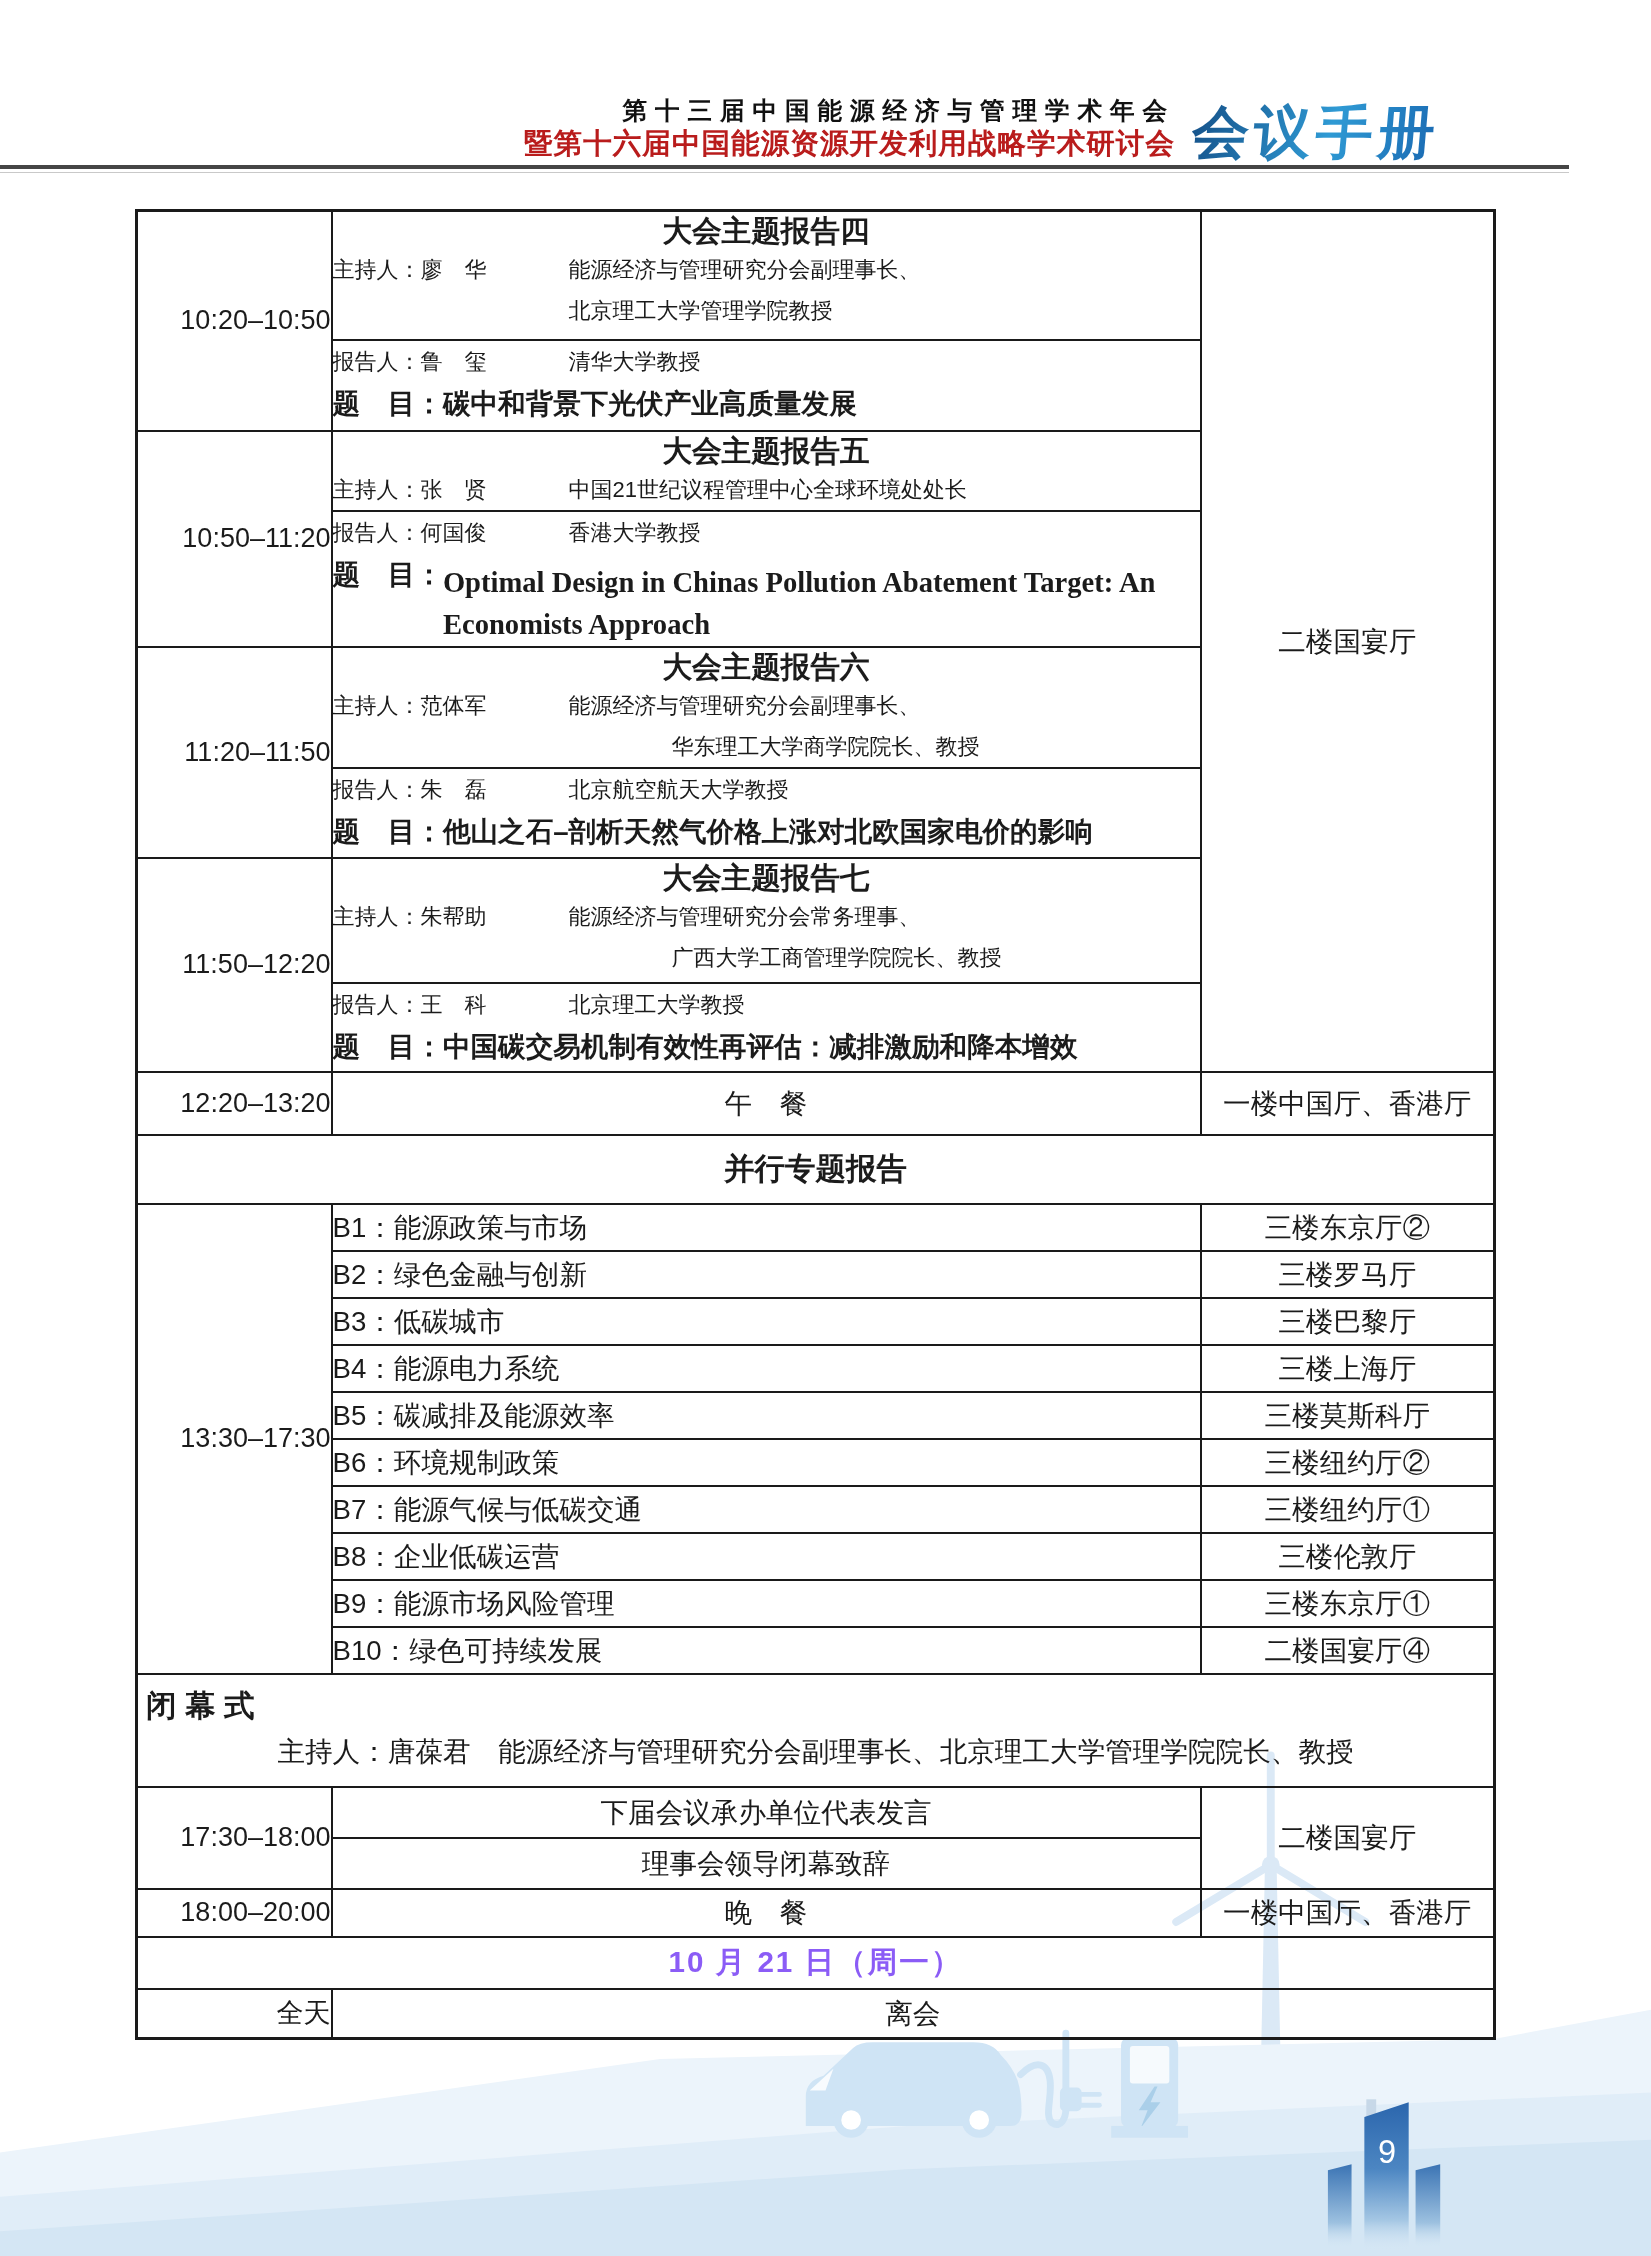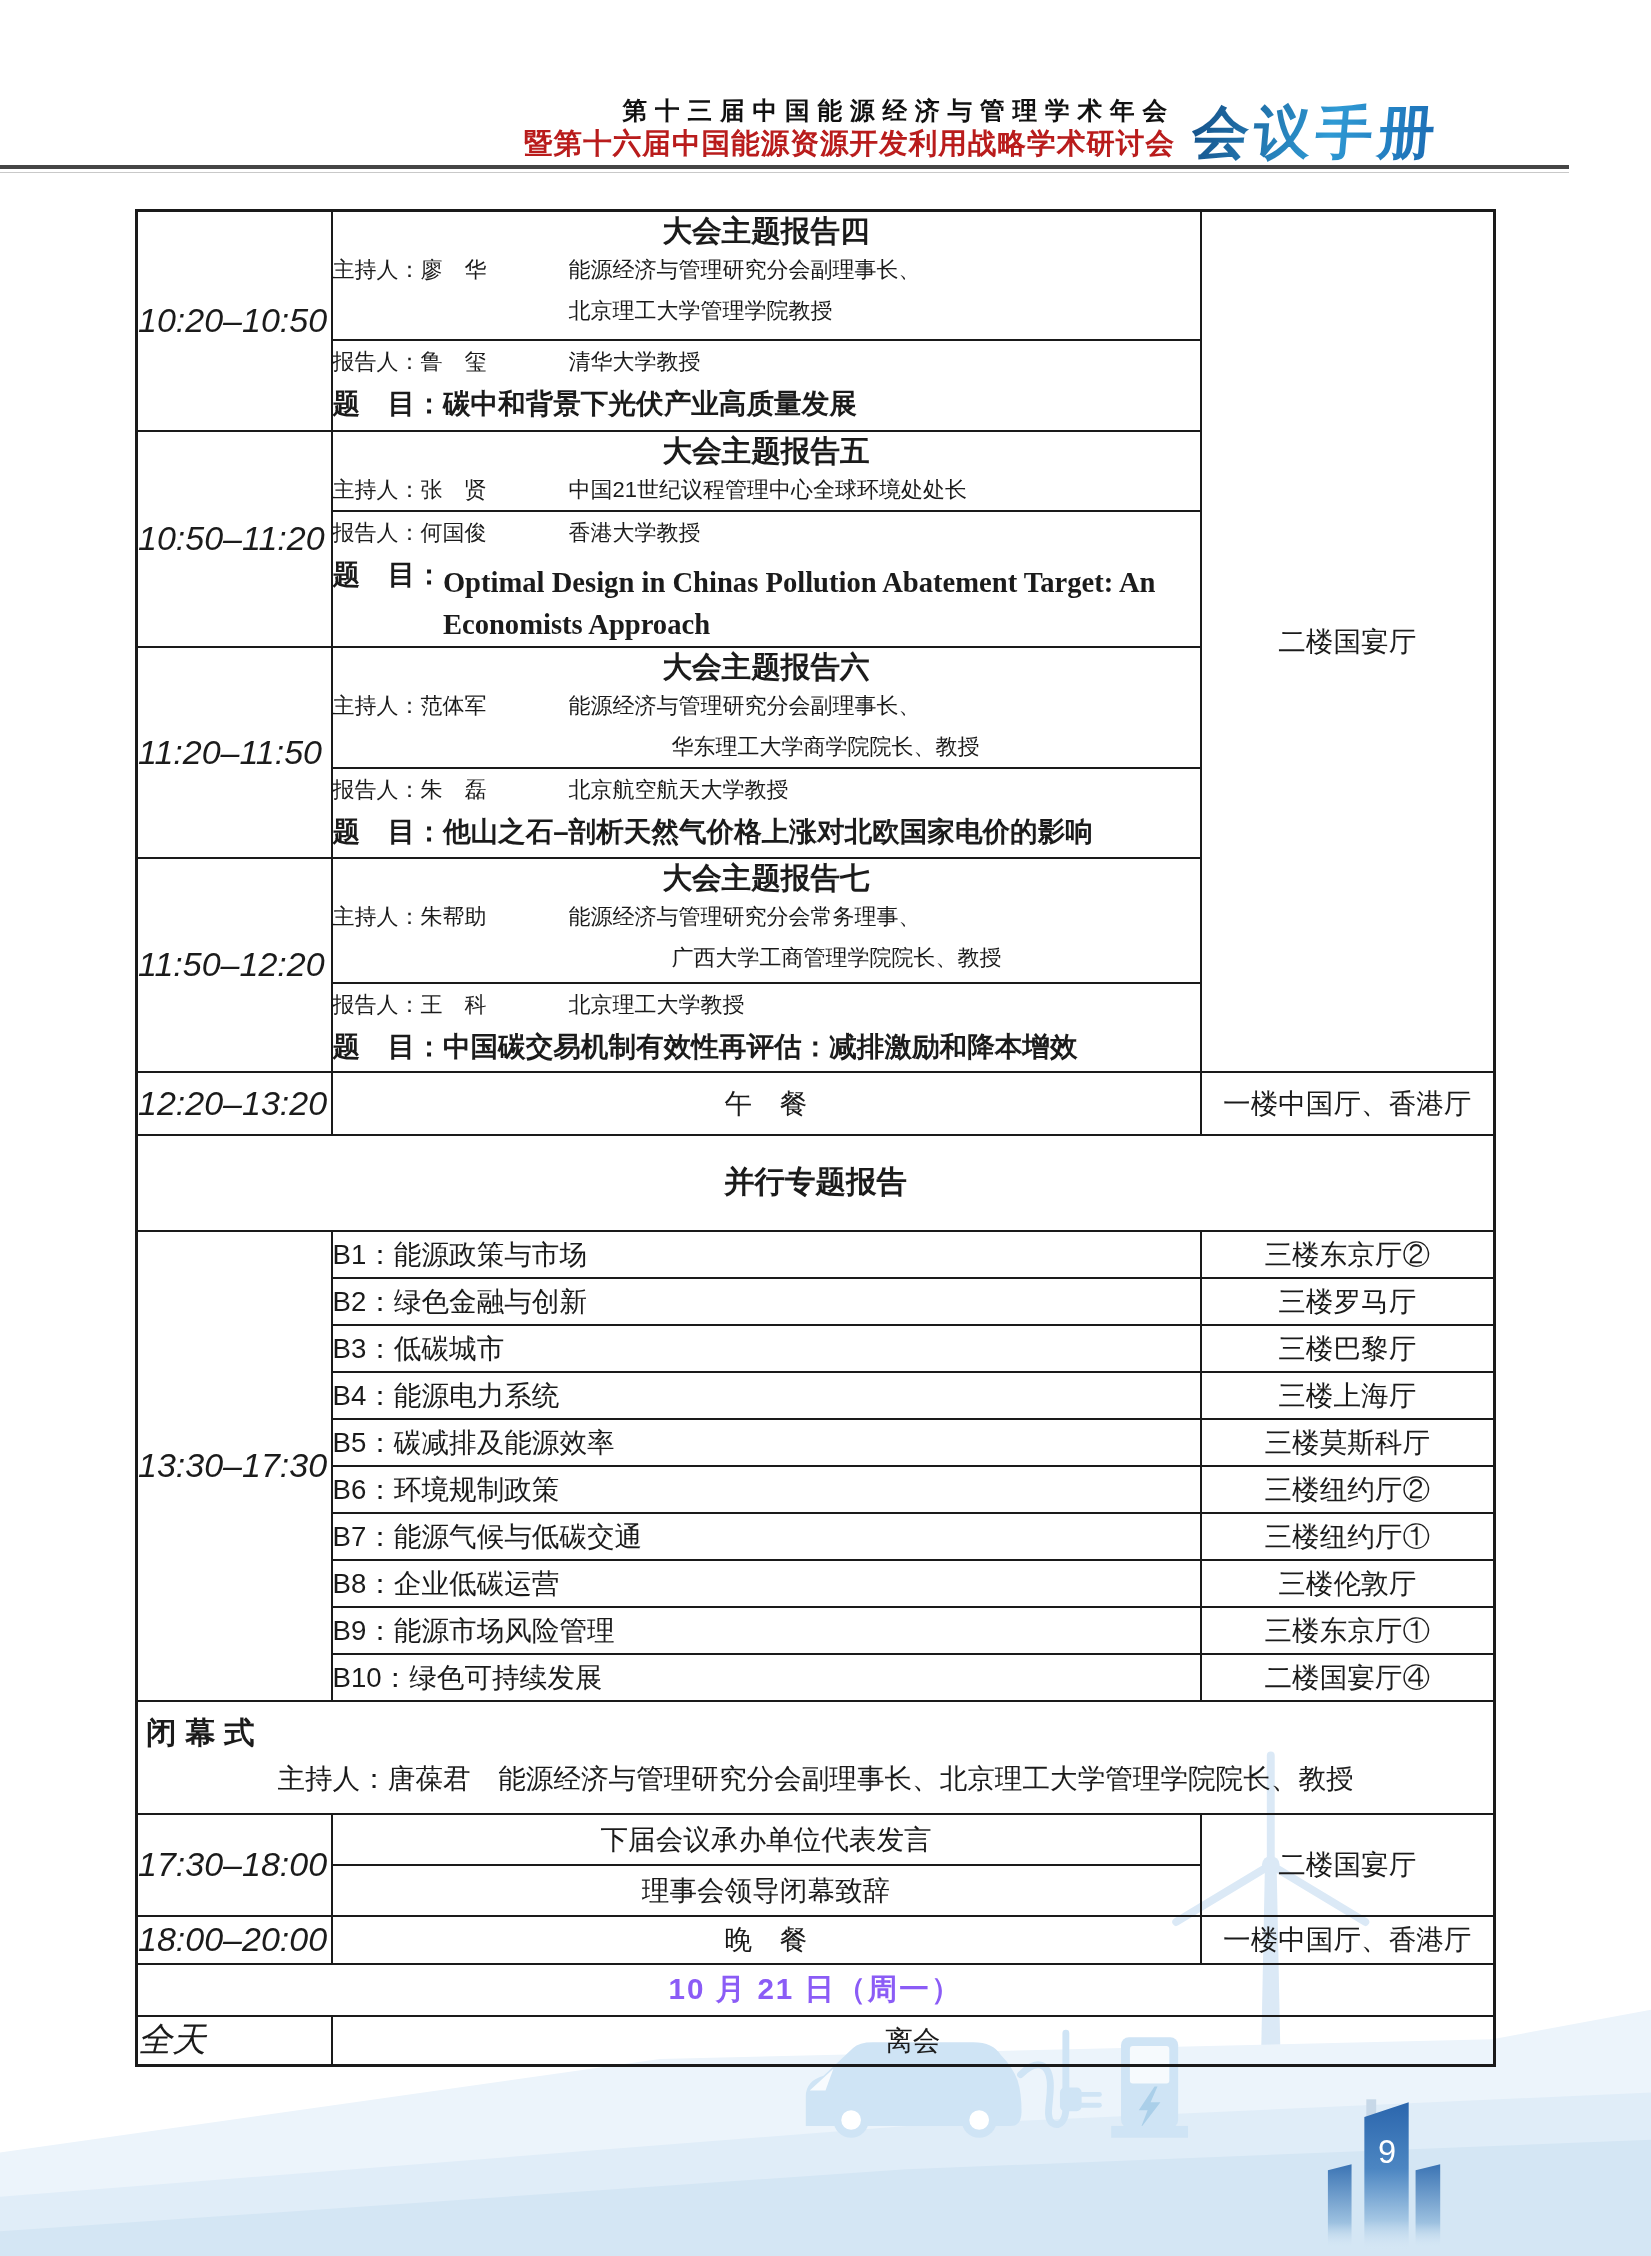--- a/index.html
+++ b/index.html
@@ -16,21 +16,21 @@
     .handbook{background:linear-gradient(105deg,#17568e 5%,#2f9ad4 55%,#1b6cb4 95%);
               -webkit-background-clip:text;background-clip:text;color:transparent;}
   }
   .hdr-rule{position:absolute;left:0;top:165px;width:1569px;height:3.9px;background:#454545;z-index:3;}
   .hdr-rule2{position:absolute;left:0;top:172px;width:1569px;height:1px;background:#c9c9c9;z-index:3;}
 
   
   .tablewrap{position:absolute;left:135px;top:209px;width:1357px;z-index:2;}
   table.sched{border-collapse:collapse;table-layout:fixed;width:1357px;border:3px solid #1a1a1a;}
   table.sched td{border:2px solid #1a1a1a;padding:0;vertical-align:middle;background:transparent;}
-  .time{text-align:left;font-size:34px;font-style:italic;}
+  .time{text-align:right;font-size:27px;}
   .venue{text-align:center;font-size:27.6px;}
   .ccell{padding:0 9.9px 0 7.9px;}
   .center{text-align:center;font-size:27.6px;}
   .kA,.kB{vertical-align:top !important;padding-top:3px;}
   .ktitle{font-weight:700;font-size:29.6px;text-align:center;line-height:37px;}
   .pline{display:flex;font-size:22px;line-height:41px;}
   .kB .pline{line-height:42px;}
   .plabel{flex:none;white-space:pre;}
   .pname{flex:none;width:148px;white-space:pre;}
   .pbody{flex:1;min-width:0;}
@@ -44,21 +44,21 @@
   .latin{font-family:"Liberation Serif",serif;font-size:28.6px;margin-top:8px;}
   .phdr{font-weight:700;font-size:30.5px;text-align:center;}
   .slabel{font-size:27.6px;padding-left:29.6px;}
   .ct{font-weight:700;font-size:30.5px;text-align:left;line-height:47px;padding-top:7.9px;padding-left:8px;}
   .ch{font-size:27.6px;text-align:center;line-height:45px;}
   .bannercell{background:#dce7f5;color:#8b5cf6;font-weight:700;font-size:29.6px;
               text-align:center;letter-spacing:2px;}
   
   .rk1a{height:129px}.rk1b{height:91px}.rk2a{height:80px}.rk2b{height:130px}
   .rk3a{height:120px}.rk3b{height:90px}.rk4a{height:125px}.rk4b{height:89px}
-  .rlunch{height:63px}.rphdr{height:96px}.rb{height:47px}.rclose{height:113px}
+  .rlunch{height:63px}.rphdr{height:69px}.rb{height:47px}.rclose{height:113px}
   .rc1{height:51px}.rc2{height:51px}.rdinner{height:48px}.rbanner{height:52px}.rdep{height:50px}
 
   
   .decor{position:absolute;left:0;top:0;width:1652px;height:2257px;z-index:0;}
 </style>
 </head>
 <body>
 
 <div class="page">
 

